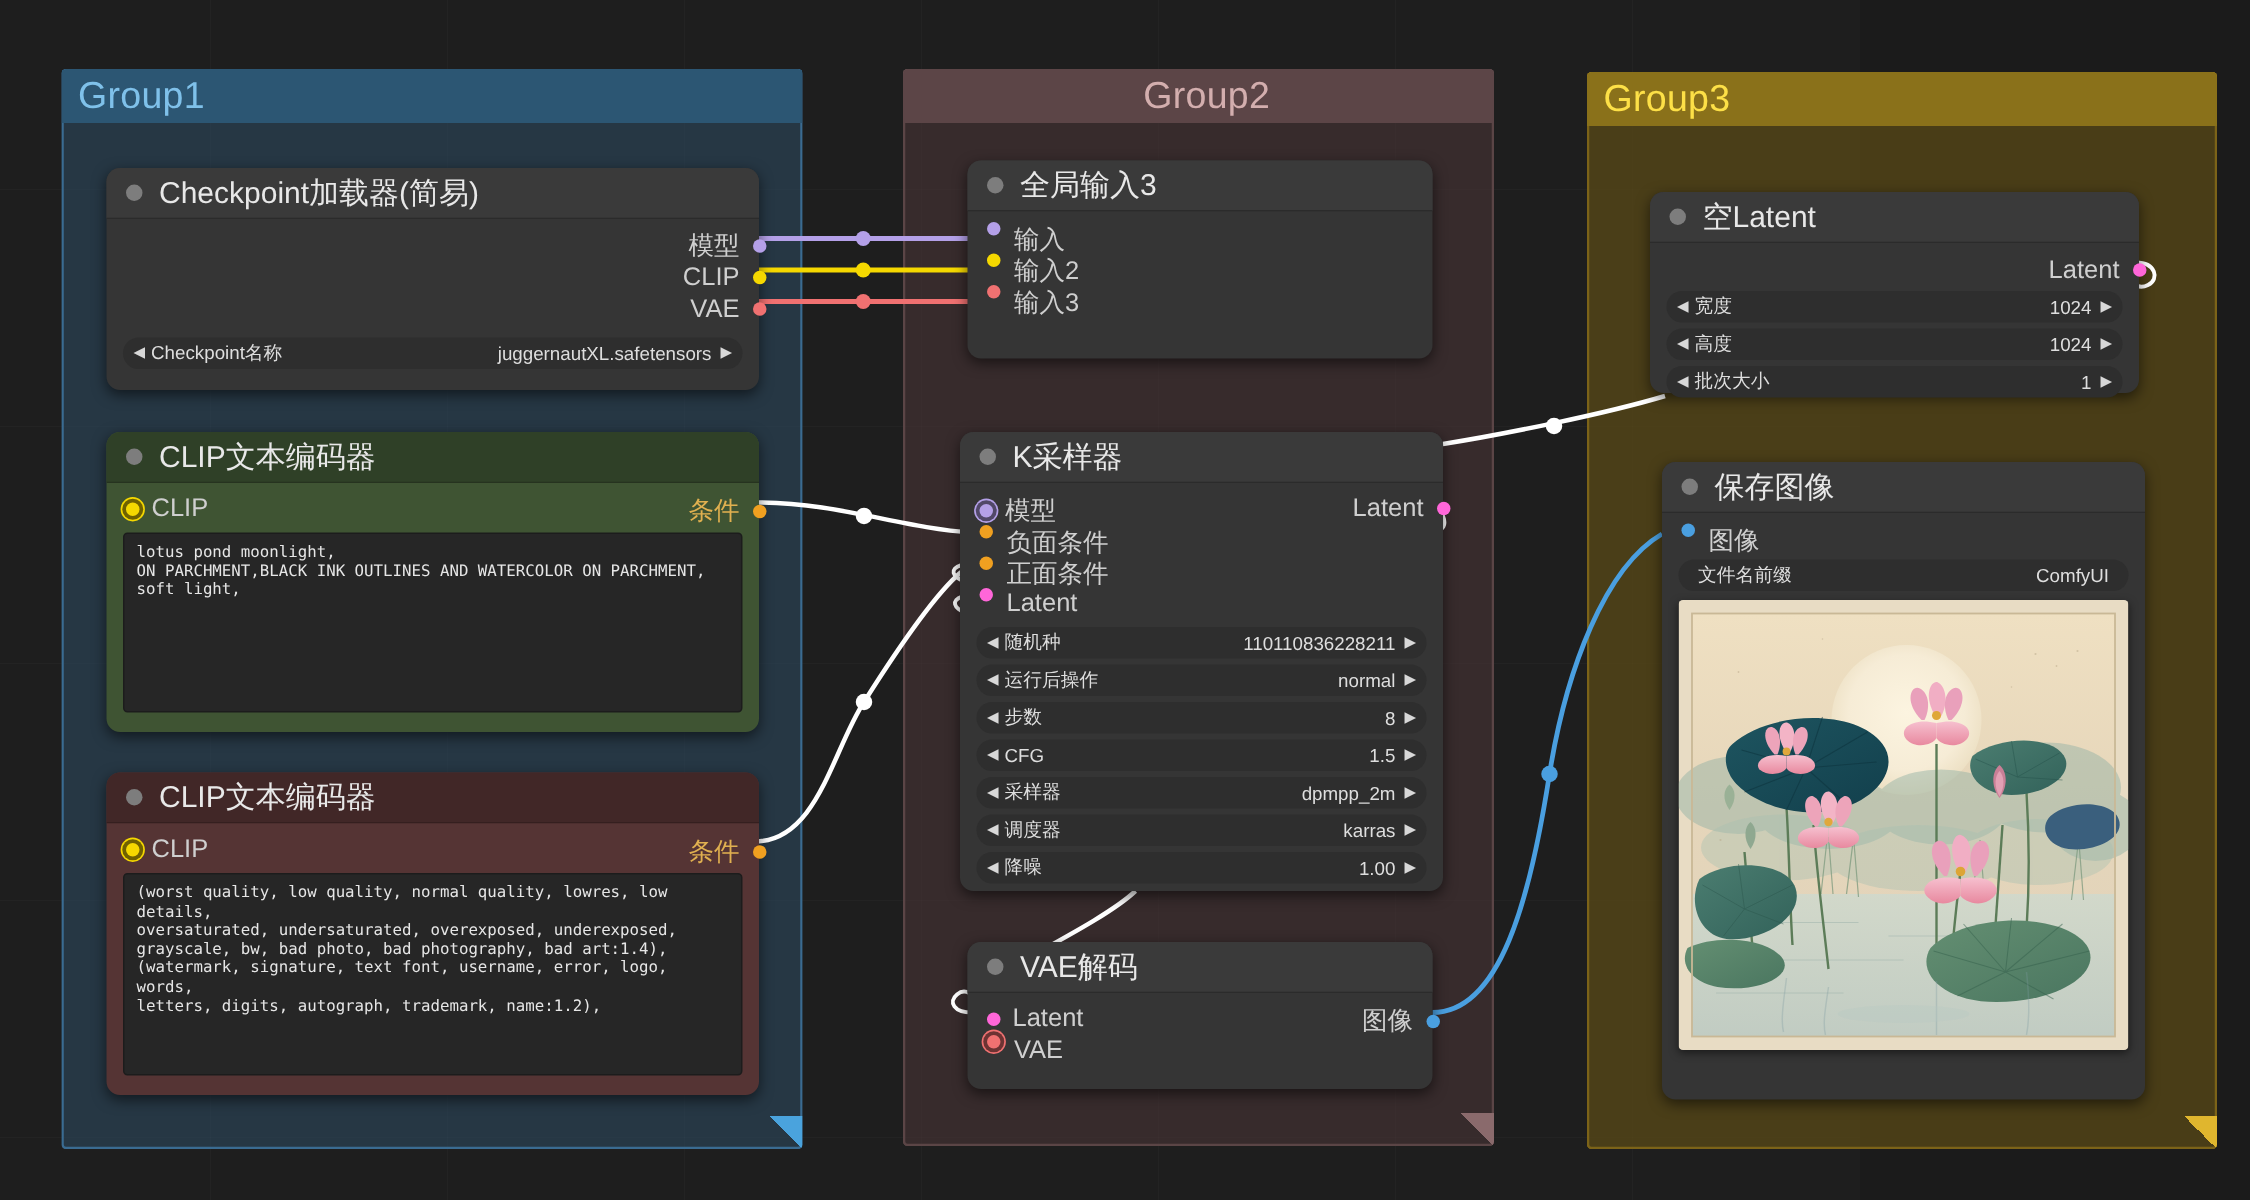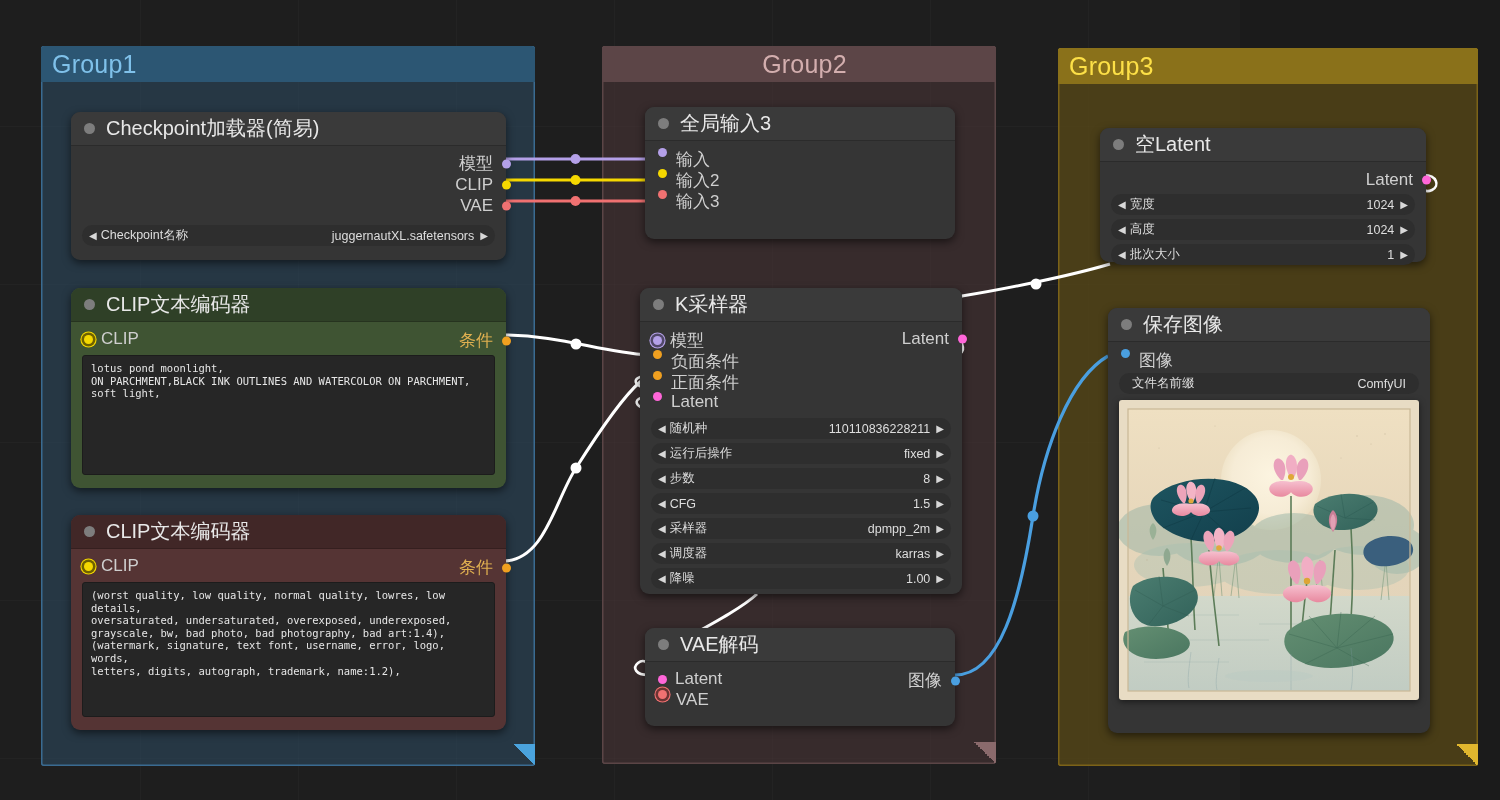--- a/index.html
+++ b/index.html
@@ -293,21 +293,21 @@
       <div class="widgets" style="padding-top:5px; gap:4px;">
         <div class="widget">
           <span class="arrow">◀</span>
           <span class="wname">随机种</span>
           <span class="wval">110110836228211</span>
           <span class="arrow">▶</span>
         </div>
         <div class="widget">
           <span class="arrow">◀</span>
           <span class="wname">运行后操作</span>
-          <span class="wval">fixed</span>
+          <span class="wval">normal</span>
           <span class="arrow">▶</span>
         </div>
         <div class="widget">
           <span class="arrow">◀</span>
           <span class="wname">步数</span>
           <span class="wval">8</span>
           <span class="arrow">▶</span>
         </div>
         <div class="widget">
           <span class="arrow">◀</span>

